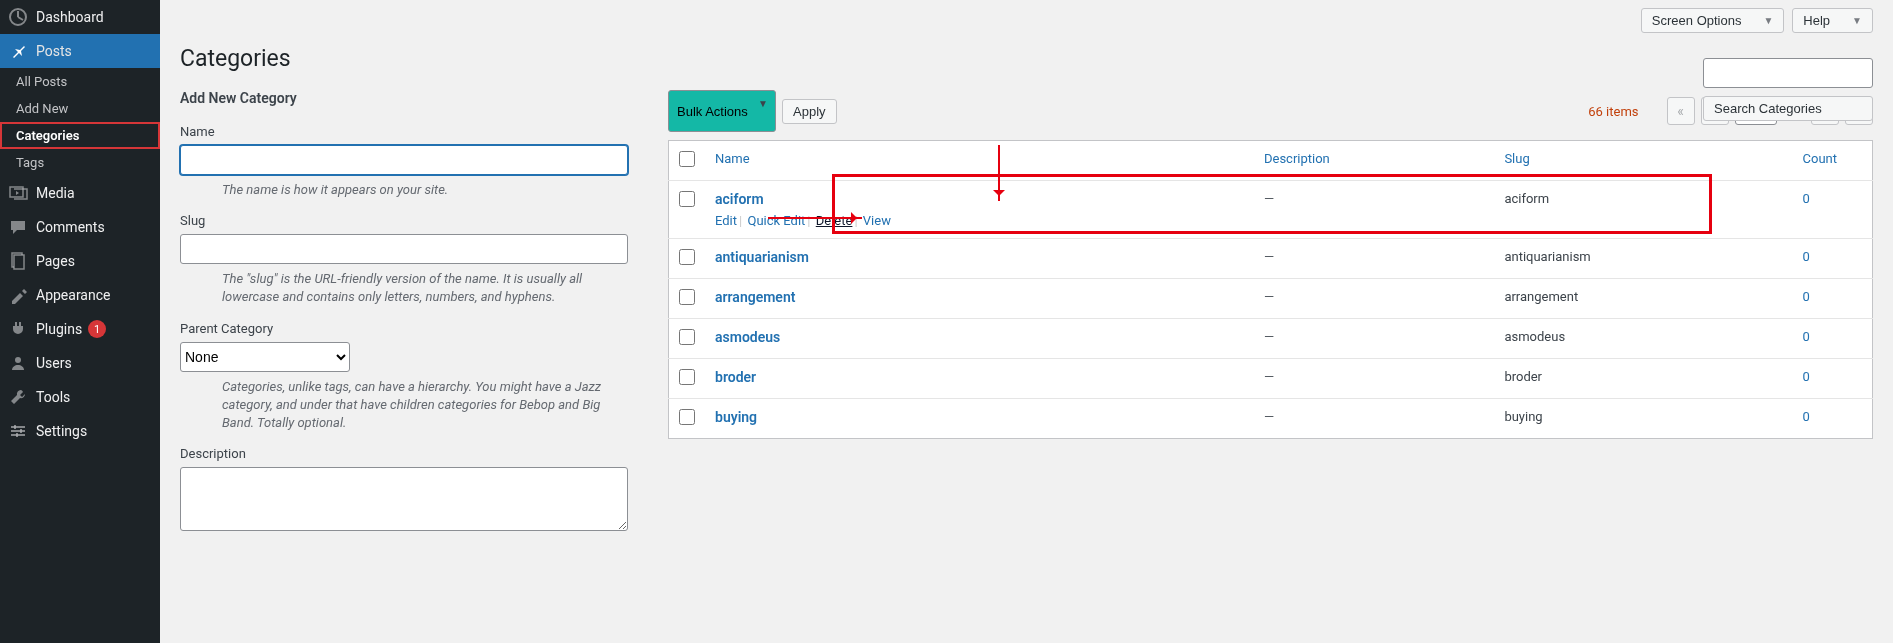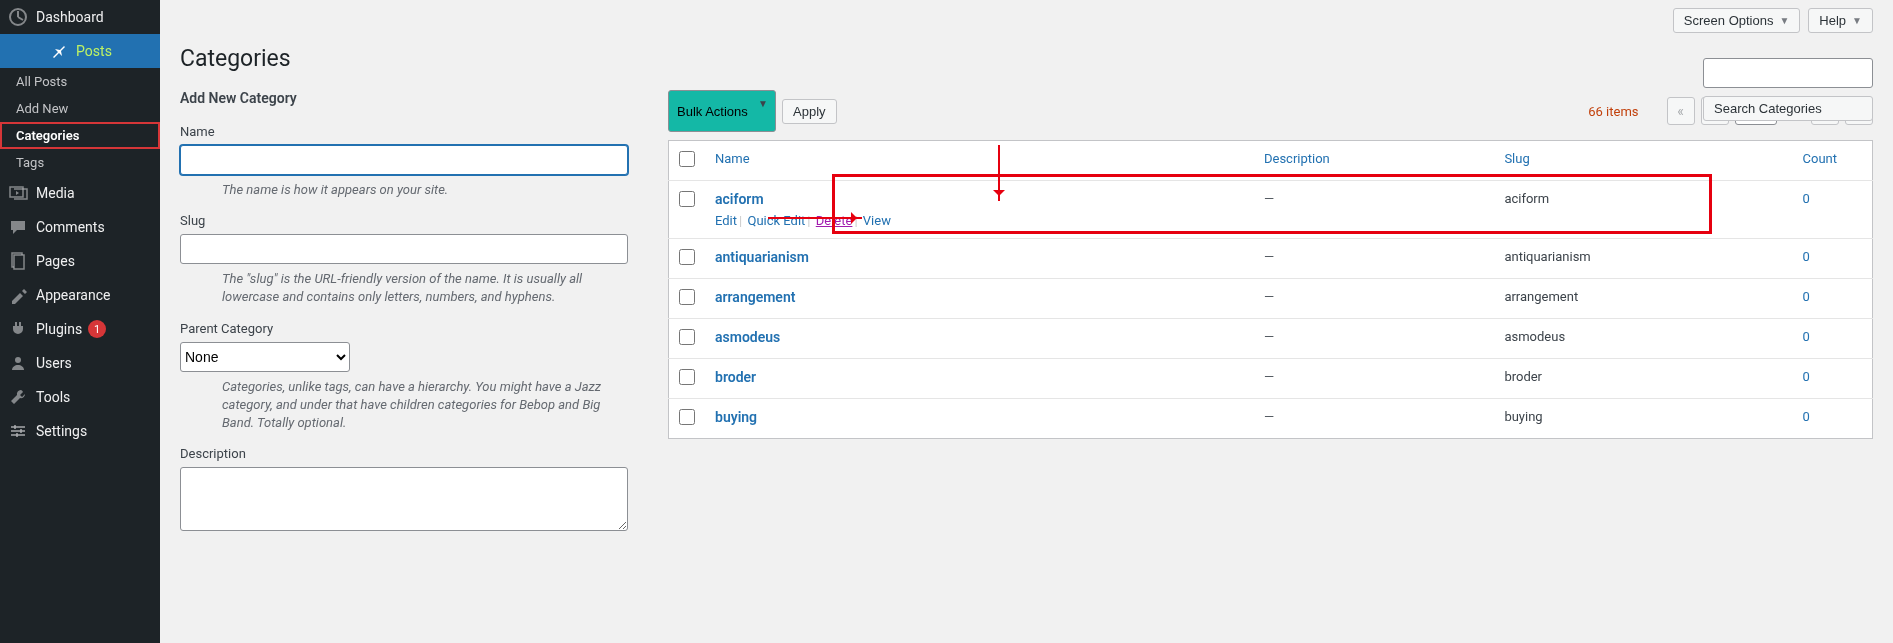--- a/index.html
+++ b/index.html
@@ -22,21 +22,21 @@
 .menu-item {
   display: flex;
   align-items: center;
   padding: 0 8px;
   height: 34px;
   cursor: pointer;
   color: #f0f0f1;
   font-size: 14px;
 }
 .menu-item .micon { width: 20px; display:inline-flex; justify-content:center; margin-right:8px; opacity:.7;}
-.menu-item.active { background:#2271b1; color:#bef264; position:relative;justify-content:center;}
+.menu-item.active { background:#2271b1; color:#e5e5e5; position:relative;}
 .menu-item.active .micon{opacity:1;}
 .menu-item.active::after{
   content:""; position:absolute; right:-8px; top:9px;
   border:8px solid transparent; border-right-color:#f1f1f1;
 }
 .sub-item{
   padding:6px 12px 6px 16px; font-size:13px; color:#c3c4c7; cursor:pointer;
 }
 .sub-item.current{ color:#fff; font-weight:600; }
 .sub-item.current.highlight-box{
@@ -48,21 +48,21 @@
   color:#fff; font-size:11px; margin-left:6px; padding:0 5px;
 }
 
 .main{ flex:1; padding: 0 20px 20px 20px; position:relative; }
 .topbar{
   display:flex; justify-content:flex-end; gap:8px; padding:8px 0;
 }
 .btn{
   background:#f6f7f7; border:1px solid #c3c4c7; color:#2c3338;
   padding:4px 10px; font-size:13px; cursor:pointer; border-radius:3px;
-  display:inline-flex; align-items:center; gap:6px;
+  display:inline-flex; align-items:center; gap:22px;
 }
 .btn .tri{ font-size:10px; color:#787c82;}
 h1.page-title{ font-size:23px; font-weight:400; color:#1d2327; margin:4px 0 18px;}
 .cols{ display:flex; gap:40px; }
 .col-left{ flex:0 0 448px; }
 .col-right{ flex:1; }
 h2.form-title{ font-size:14px; font-weight:600; margin-bottom:18px;}
 .field-label{ font-size:13px; margin:14px 0 6px; display:block;}
 .text-input, .textarea, .select{
   width:100%; max-width:448px; padding:4px 0; font-size:14px;
@@ -103,21 +103,21 @@
 table.list thead th{ font-weight:400; }
 table.list thead th a{ color:#2271b1; cursor:pointer;}
 .cb-col{ width:32px; text-align:center;}
 .cb-col input{ width:16px; height:16px;}
 .count-col{ width:80px; text-align:right;}
 .count-col a{ color:#2271b1;}
 tbody tr{ border-top:1px solid #e5e5e5;}
 .row-title{ font-weight:600; color:#2271b1; font-size:14px; cursor:pointer;}
 .row-actions{ font-size:13px; margin-top:6px;}
 .row-actions span{ color:#2271b1; cursor:pointer;}
-.row-actions .delete{ color:#a21caf;text-decoration:underline;}
+.row-actions .delete{ color:#0f172a;text-decoration:underline;}
 .row-actions .sep{ color:#ccc; padding:0 2px;}
 
 .anno-box{ position:absolute; border:3px solid #e6000f; pointer-events:none; }
 .anno-arrow-h{ position:absolute; height:2px; background:#e6000f; pointer-events:none;}
 .anno-arrow-h::after{ content:""; position:absolute; right:-1px; top:-5px; border:6px solid transparent; border-left-color:#e6000f;}
 .anno-arrow-v{ position:absolute; width:2px; background:#e6000f; pointer-events:none;}
 .anno-arrow-v::after{ content:""; position:absolute; left:-5px; bottom:-1px; border:6px solid transparent; border-top-color:#e6000f;}
 .desc-col{ color:#50575e;}
 </style>
 </head>

